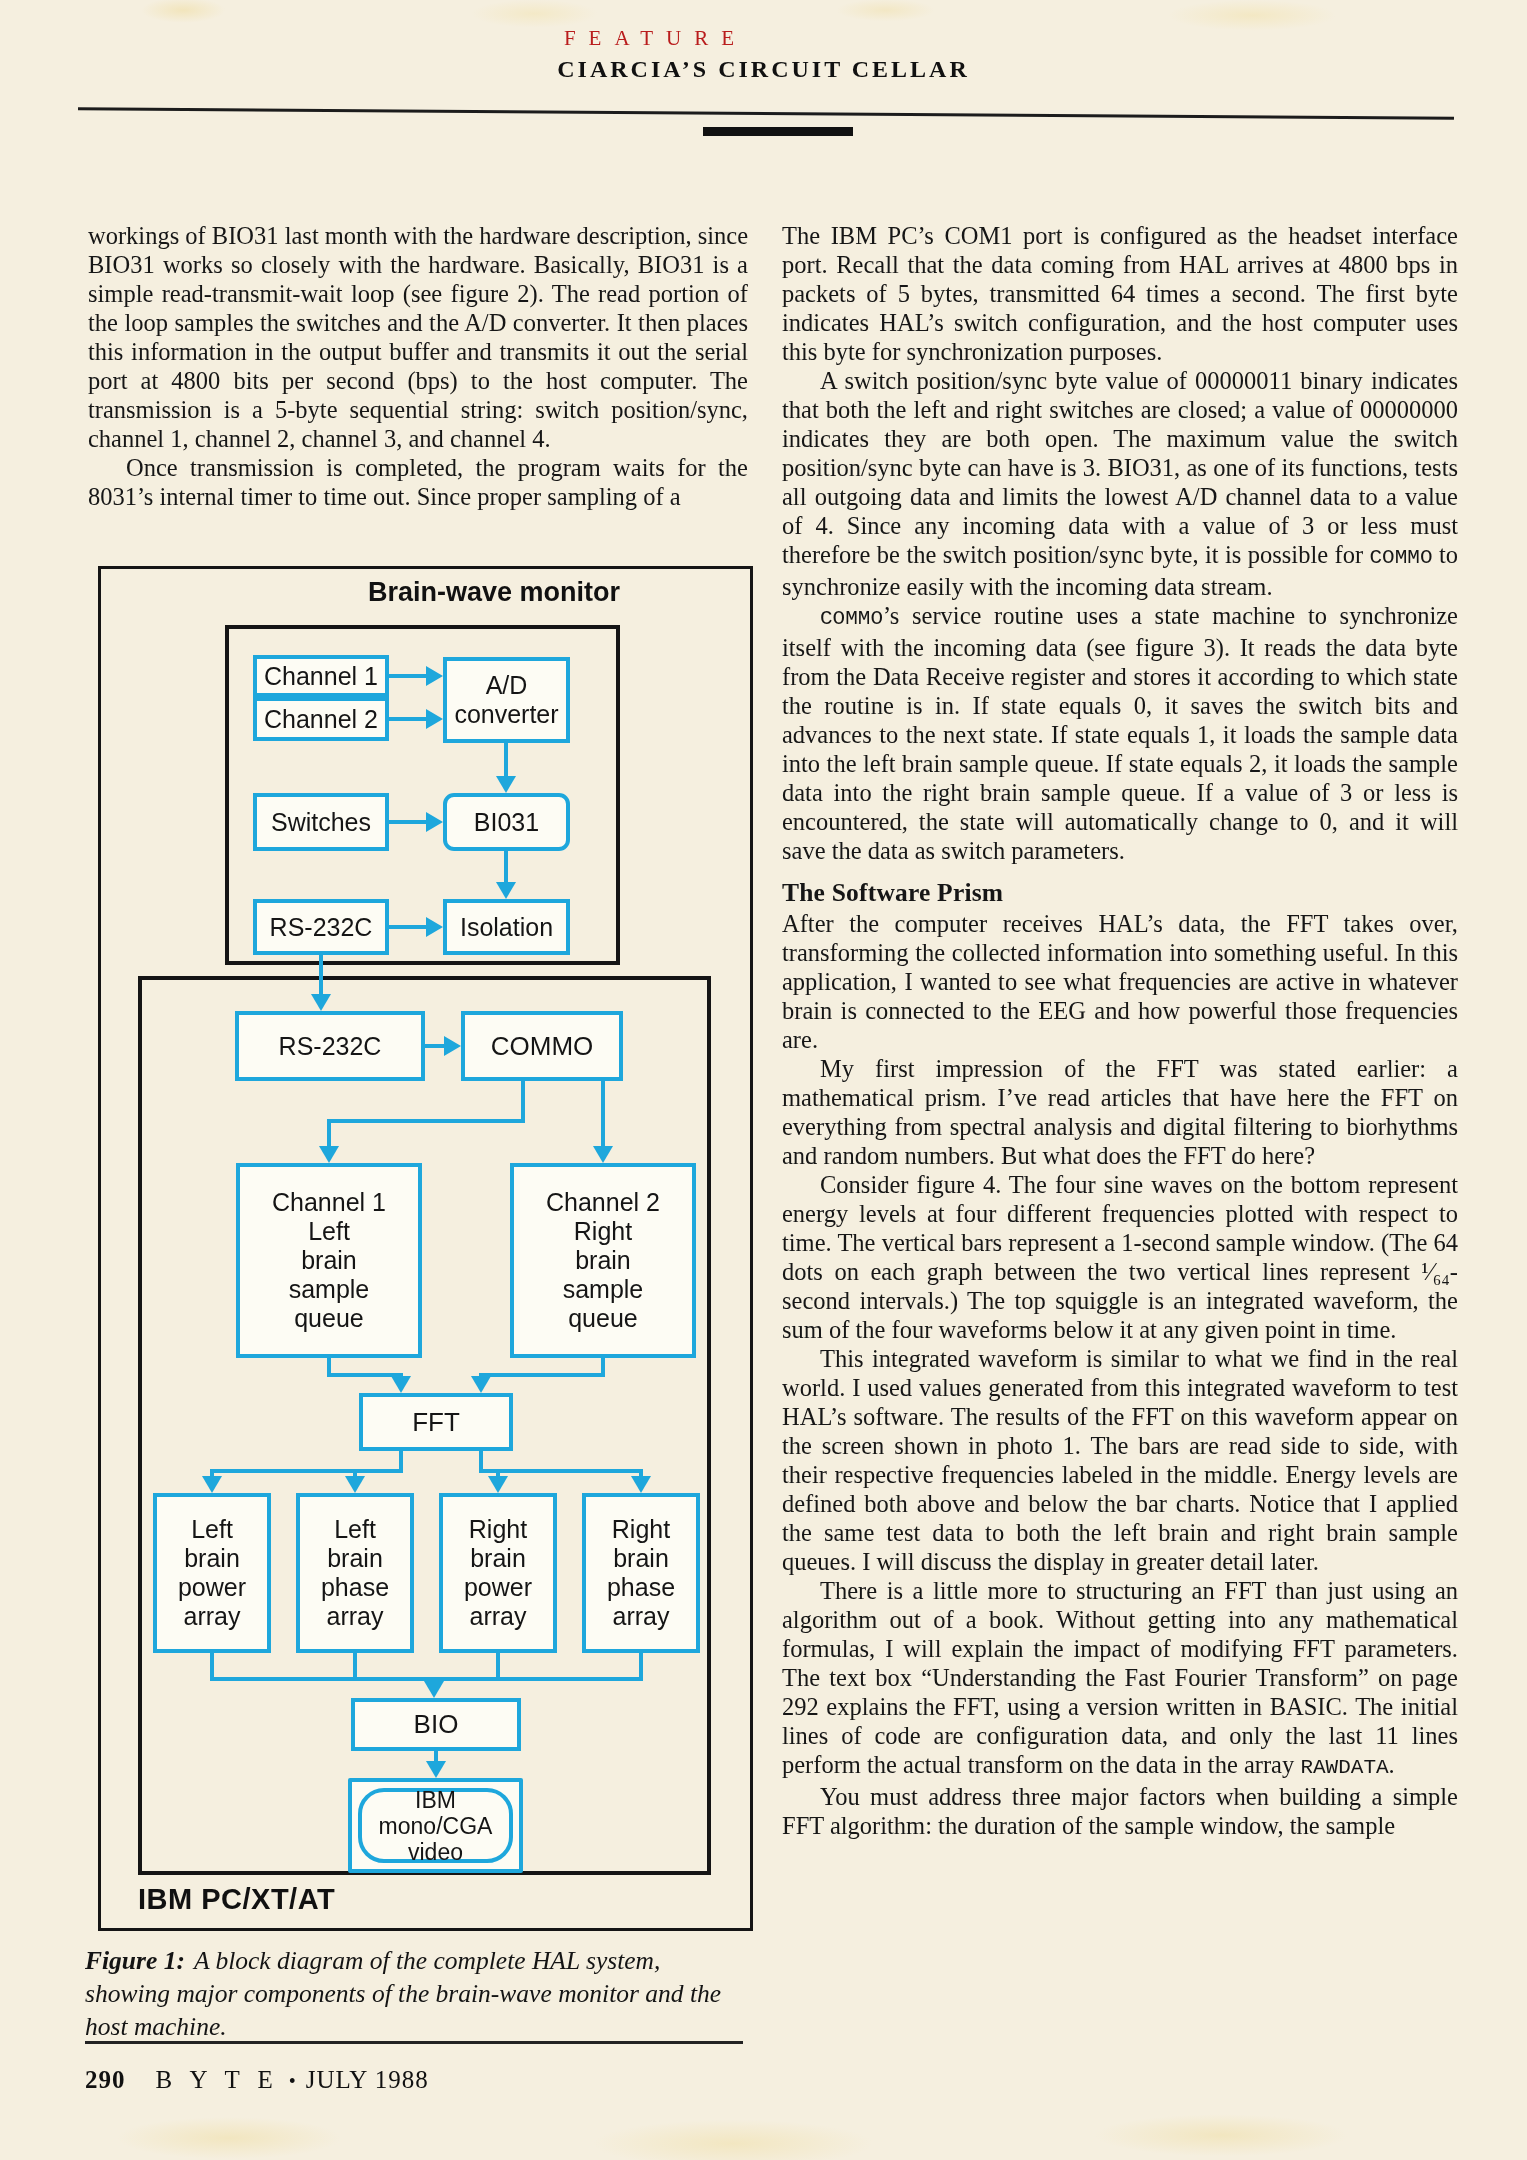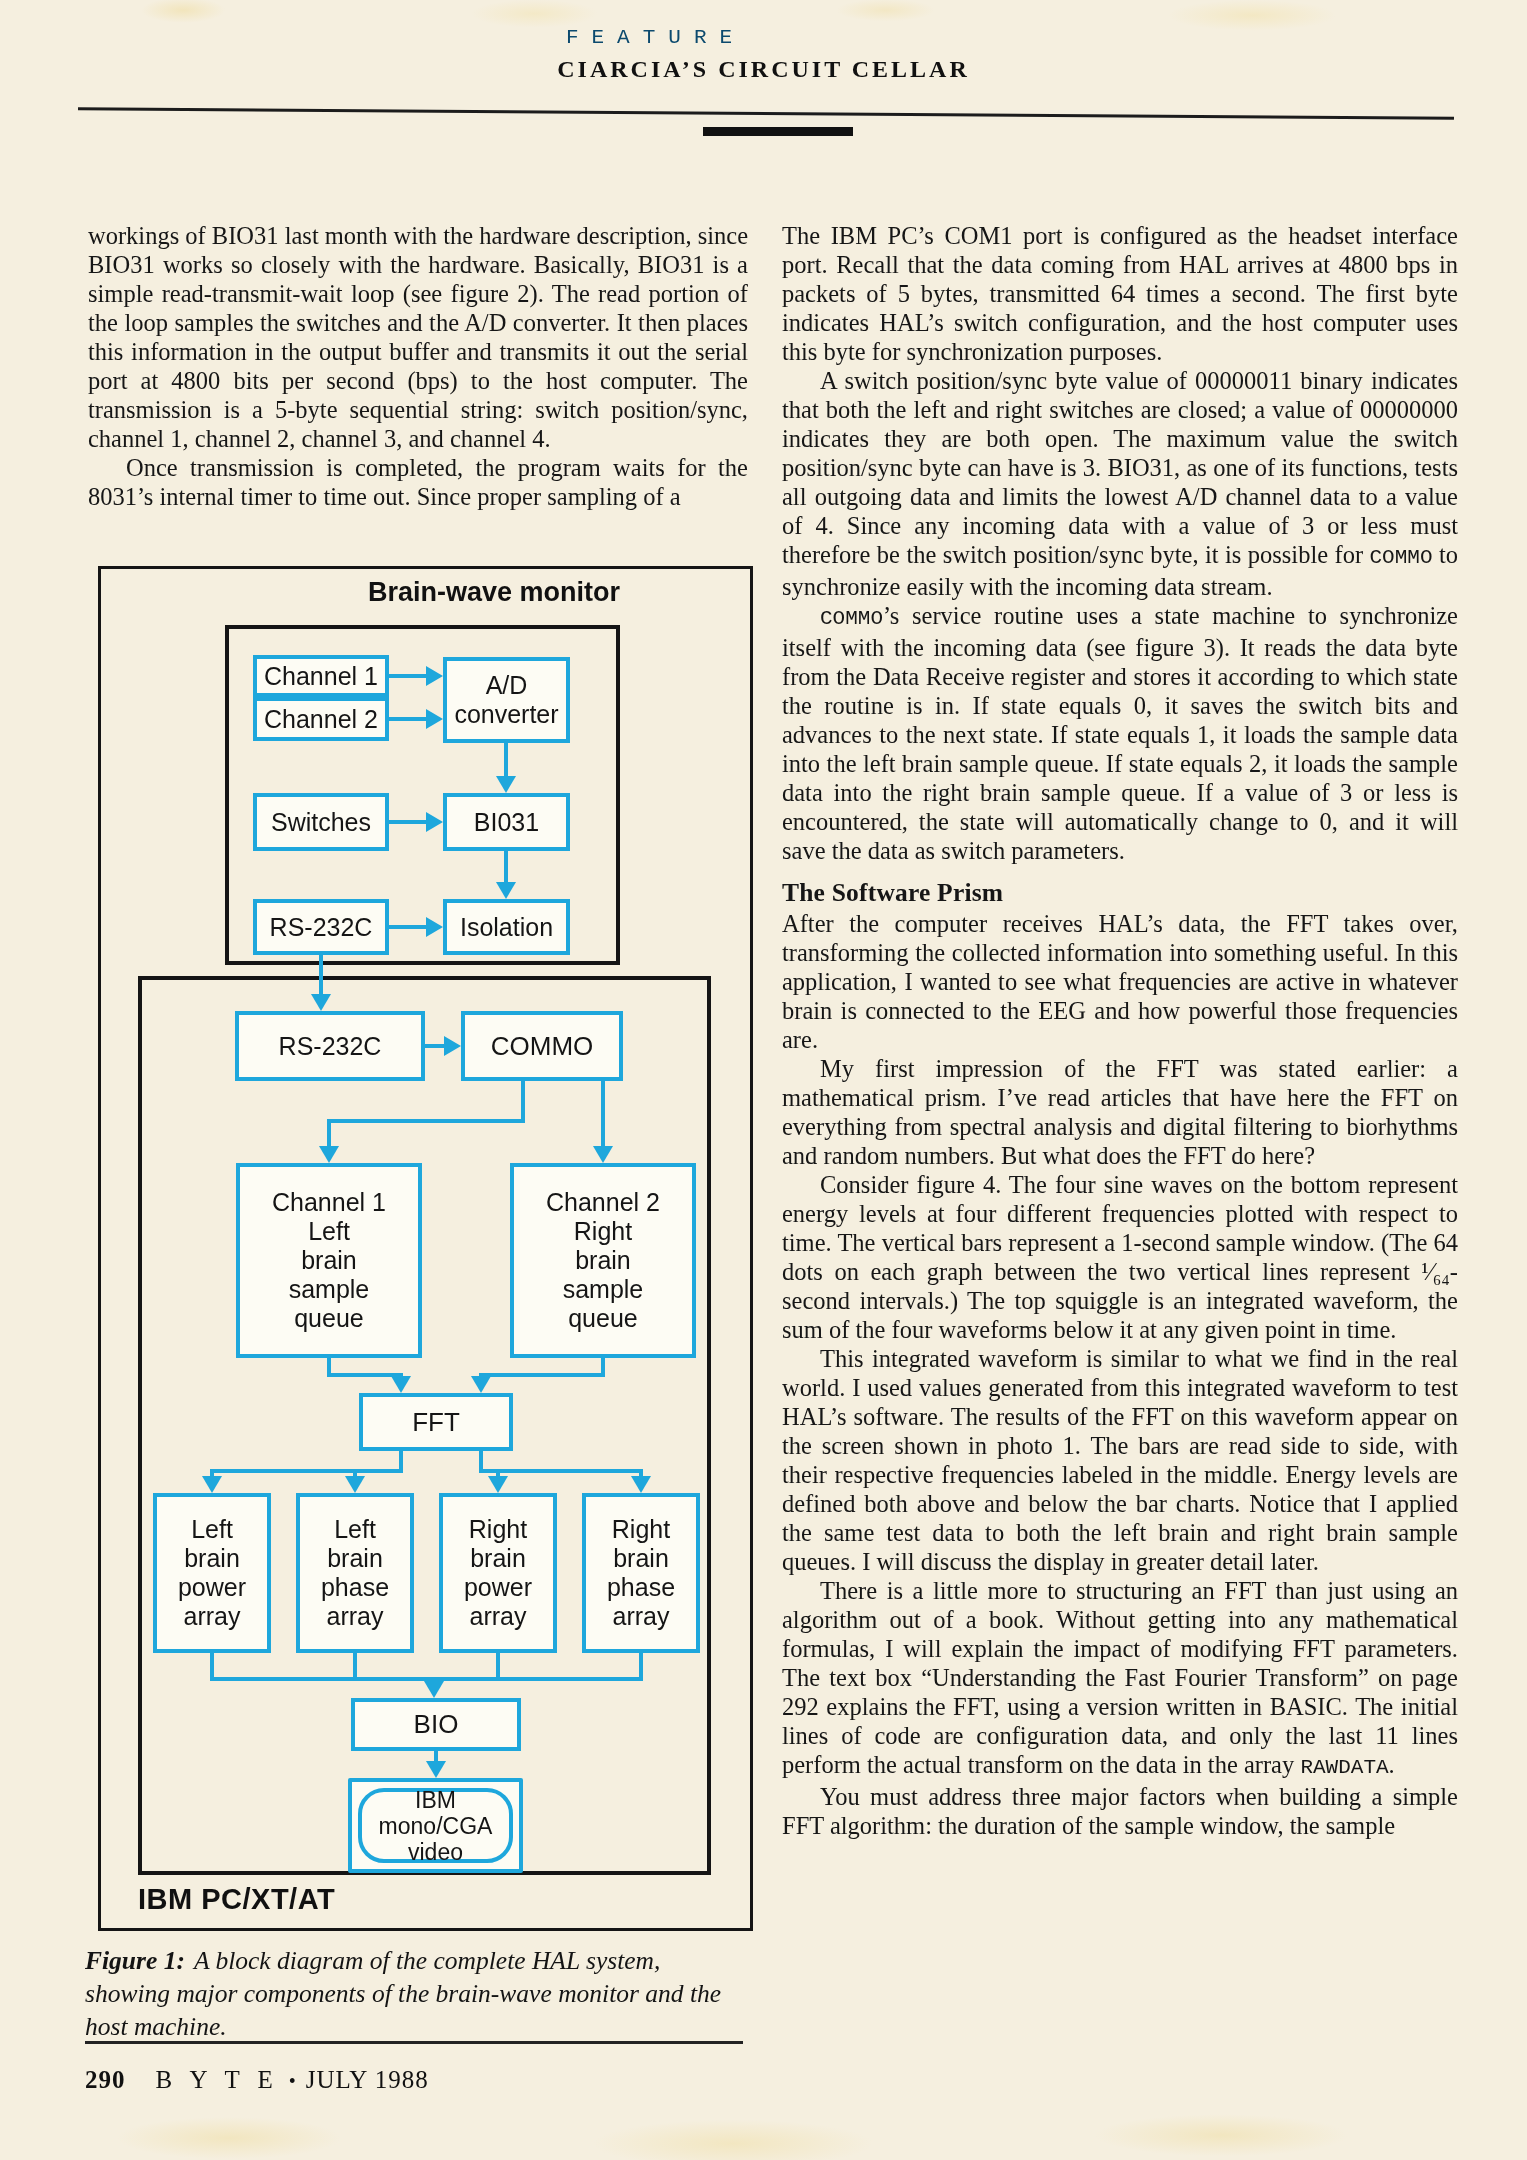--- a/index.html
+++ b/index.html
@@ -26,22 +26,22 @@
       radial-gradient(120px 22px at 82% 45%, #f2e2ac88, transparent 70%);}
   .tex-bottom{bottom:0;height:55px;
     background:
       radial-gradient(160px 30px at 15% 60%, #eedb9c77, transparent 70%),
       radial-gradient(200px 34px at 48% 70%, #f0dfa788, transparent 70%),
       radial-gradient(180px 30px at 80% 55%, #eedb9c77, transparent 70%);}
 
   
   .kicker{
     position:absolute;top:26px;left:0;width:1298px;text-align:center;
-    font-family:Liberation Mono, monospace;
-    font-size:21px;letter-spacing:13px;color:#0c4a6e;font-weight:500;text-indent:13px;
+    font-family:Liberation Serif, serif;
+    font-size:21px;letter-spacing:13px;color:#b91c1c;font-weight:500;text-indent:13px;
   }
   .masthead{
     position:absolute;top:56px;left:0;width:1527px;text-align:center;
     font-size:24px;letter-spacing:3px;font-weight:600;color:#111;
     font-stretch:condensed;
   }
   .head-rule{
     position:absolute;top:112px;left:78px;width:1376px;height:3px;background:#1c1c1c;
     transform:rotate(0.4deg);
   }
@@ -136,21 +136,21 @@
   <div class="fig-title">Brain-wave monitor</div>
 
   <div class="blackbox monitor-box"></div>
   <div class="blackbox host-box"></div>
 
   <div class="dbox" style="left:152px;top:86px;width:136px;height:42px;">Channel 1</div>
   <div class="dbox" style="left:152px;top:128px;width:136px;height:44px;">Channel 2</div>
   <div class="dbox" style="left:342px;top:88px;width:127px;height:86px;">A/D
 converter</div>
   <div class="dbox" style="left:152px;top:224px;width:136px;height:58px;">Switches</div>
-  <div class="dbox" style="left:342px;top:224px;width:127px;height:58px;">BI031</div>
+  <div class="dbox" style="left:342px;top:224px;width:127px;height:58px;border-radius:11px;">BI031</div>
   <div class="dbox" style="left:152px;top:330px;width:136px;height:56px;">RS-232C</div>
   <div class="dbox" style="left:342px;top:330px;width:127px;height:56px;">Isolation</div>
 
   <div class="hl" style="left:288px;top:105px;width:38px;"></div>
   <div class="ar-r" style="left:325px;top:97px;"></div>
   <div class="hl" style="left:288px;top:148px;width:38px;"></div>
   <div class="ar-r" style="left:325px;top:140px;"></div>
   <div class="vl" style="left:403px;top:174px;height:34px;"></div>
   <div class="ar-d" style="left:395px;top:207px;"></div>
   <div class="hl" style="left:288px;top:251px;width:38px;"></div>

